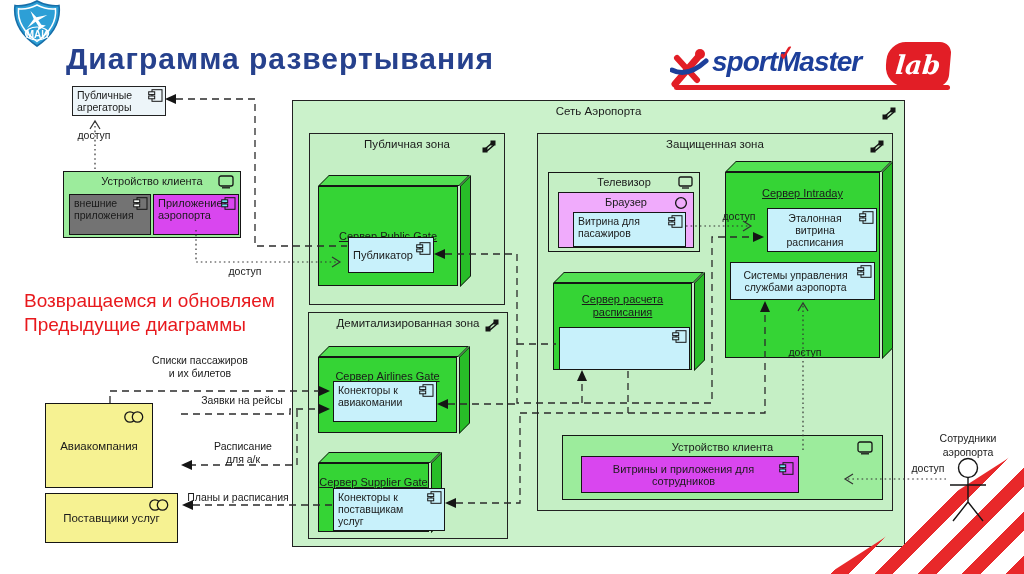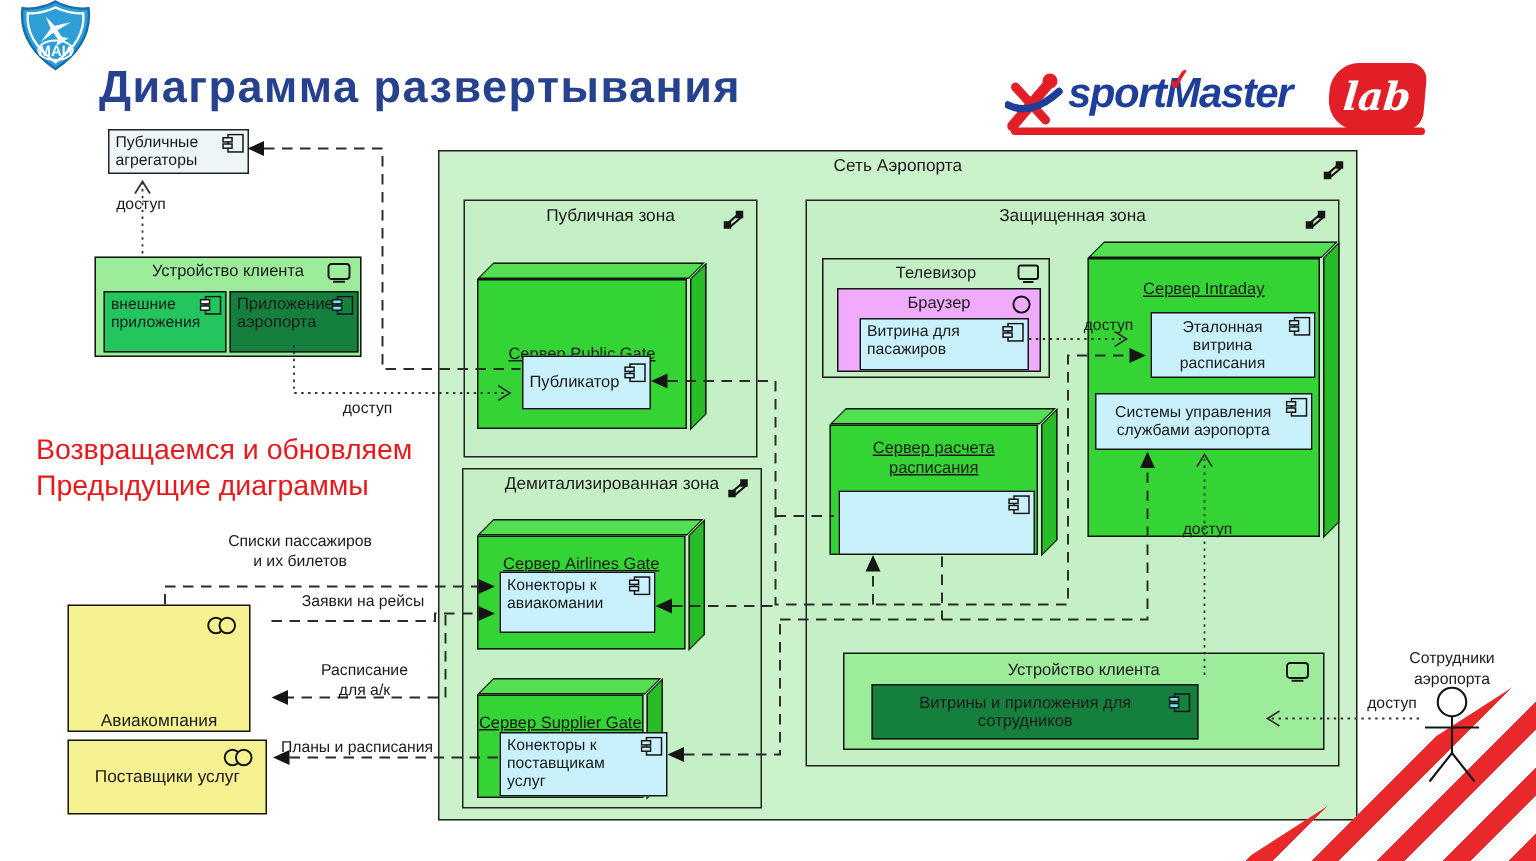--- a/index.html
+++ b/index.html
@@ -44,22 +44,22 @@
         height:11px;box-sizing:border-box;background:#52e052;border:1.5px solid #151515;
         transform:skewX(-45deg);transform-origin:bottom left;}
   .srv::after{content:"";position:absolute;top:-1.5px;right:-14px;width:11px;
         height:calc(100% + 3px);box-sizing:border-box;background:#28bd28;
         border:1.5px solid #151515;transform:skewY(-45deg);transform-origin:top left;}
   .srv .slbl{position:relative;z-index:2;text-align:center;font-size:11px;line-height:13px;padding:0 0;text-decoration:underline;}
 
   
   .comp{position:absolute;box-sizing:border-box;border:1.3px solid #151515;
         background:#c8f1fb;font-size:10.5px;line-height:12px;padding:2px 17px 2px 4px;z-index:3;}
-  .comp.bright{background:#15803d;}
-  .comp.white{background:#22c55e;}
+  .comp.bright{background:#d946ef;}
+  .comp.white{background:#737373;}
   .comp.center{display:flex;align-items:center;justify-content:center;text-align:center;}
   .cicon{position:absolute;top:2px;right:2px;line-height:0;}
 
   .partner{position:absolute;box-sizing:border-box;background:#f6f292;border:1.5px solid #151515;
            display:flex;align-items:center;justify-content:center;font-size:11.5px;}
   .picon{position:absolute;top:6px;right:6px;line-height:0;}
 
   .stripes{position:absolute;right:0;bottom:0;width:200px;height:134px;
      background:repeating-linear-gradient(315deg,#e8282a 0 13px,rgba(0,0,0,0) 13px 31px);
      clip-path:polygon(100% 6%,100% 100%,2% 100%);}
@@ -314,21 +314,21 @@
       <span class="cicon" style="top:5px;right:4px;">
         <svg width="15" height="13" viewBox="0 0 15 13">
             <rect x="4" y="0.7" width="10" height="11.6" fill="none" stroke="#151515"></rect>
             <rect x="0.7" y="2.8" width="6" height="2.8" fill="#72e5f5" stroke="#151515"></rect>
             <rect x="0.7" y="7" width="6" height="2.8" fill="#72e5f5" stroke="#151515"></rect>
           </svg>
       </span>
     </div>
   </div>
 
-  <div class="partner" style="left:45px;top:403px;width:122px;height:85px;align-items:flex-end;">
+  <div class="partner" style="left:45px;top:403px;width:108px;height:85px;">
     <span>Авиакомпания</span>
     <span class="picon">
       <svg width="24" height="14" viewBox="0 0 24 14">
           <circle cx="8" cy="7" r="5.2" fill="none" stroke="#151515" stroke-width="1.3"></circle>
           <circle cx="15.5" cy="7" r="5.2" fill="#f6f292" stroke="#151515" stroke-width="1.3"></circle>
         </svg>
     </span>
   </div>
   <div class="partner" style="left:45px;top:493px;width:133px;height:50px;">
     <span>Поставщики услуг</span>

